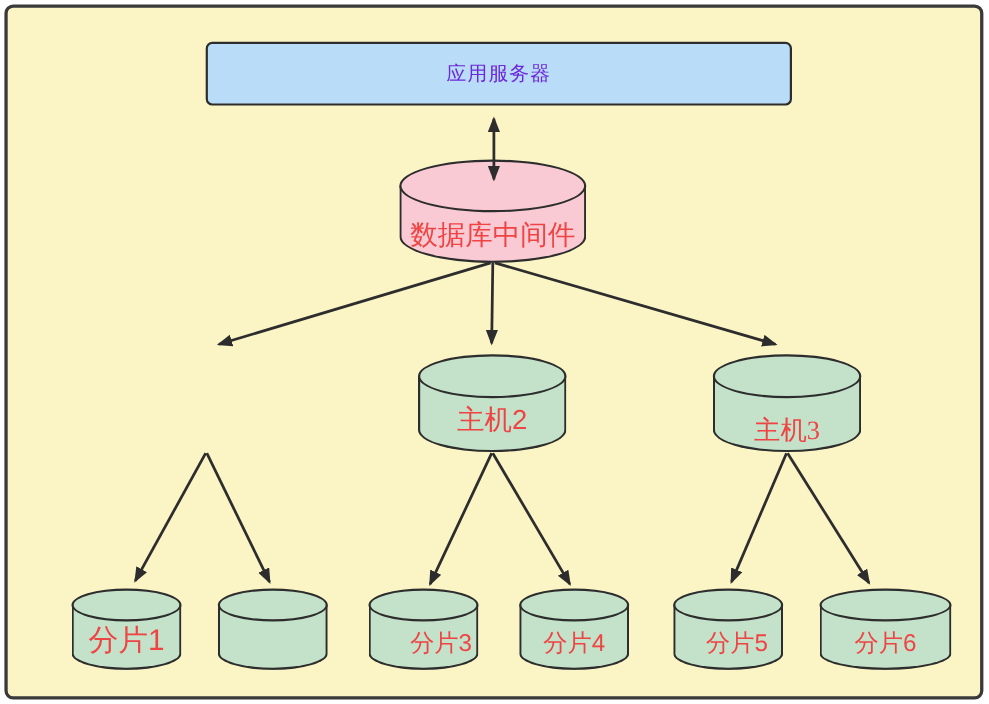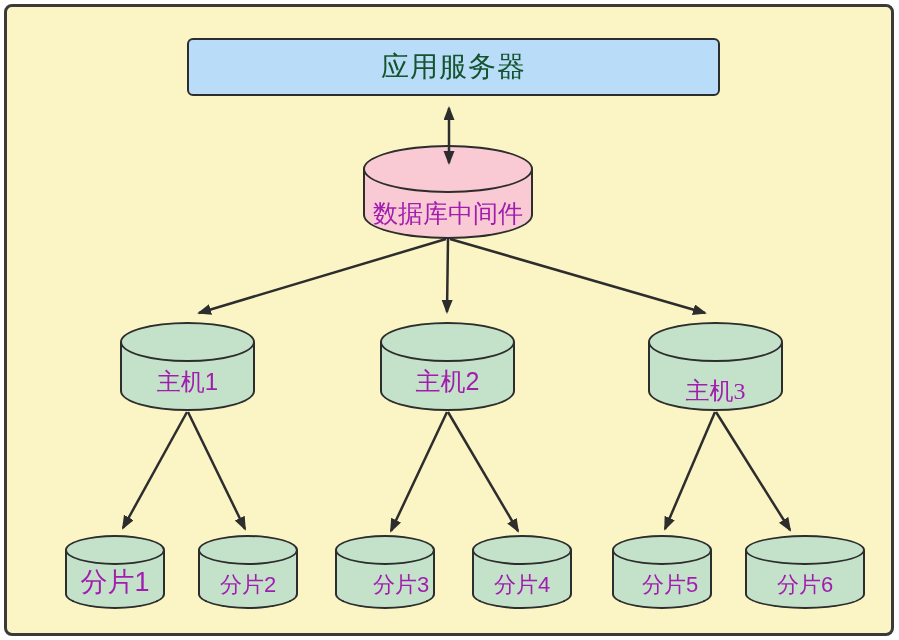--- a/index.html
+++ b/index.html
@@ -26,22 +26,22 @@
   .node-rect {
     position: absolute;
     border: 2.5px solid #2D2D2D;
     border-radius: 6px;
     box-sizing: border-box;
     display: flex;
     align-items: center;
     justify-content: center;
   }
   .node-label {
-    color: #14532d;
-    font-size: 28px;
+    color: #6d28d9;
+    font-size: 18px;
     letter-spacing: 1px;
     white-space: nowrap;
   }
   .cylinder {
     position: absolute;
   }
   .cyl-body {
     position: absolute;
     left: 0; right: 0;
     top: var(--ry);
@@ -59,21 +59,21 @@
     height: calc(var(--ry) * 2);
     background: var(--fill);
     border: 2.5px solid #2D2D2D;
     border-radius: 50%;
     box-sizing: border-box;
   }
   .cyl-label {
     position: absolute;
     left: 0; right: 0;
     text-align: center;
-    color: #a21caf;
+    color: #ef4444;
     white-space: nowrap;
   }
   .arrows {
     position: absolute;
     left: 0; top: 0;
     pointer-events: none;
   }
   .arrows line {
     stroke: #2D2D2D;
     stroke-width: 2.5;
@@ -88,25 +88,20 @@
   <div class="node-rect" style="left: 187px; top: 38px; width: 533px; height: 58px; background-color: rgb(185, 220, 249);">
     <span class="node-label">应用服务器</span>
   </div>
 
   <div class="cylinder" style="left: 363px; top: 145px; width: 170px; height: 94px; --ry: 24px; --fill: #F9CAD3;">
     <div class="cyl-body"></div>
     <div class="cyl-top"></div>
     <span class="cyl-label" style="bottom:9px; font-size:25px;">数据库中间件</span>
   </div>
 
-  <div class="cylinder" style="left: 120px; top: 322px; width: 135px; height: 89px; --ry: 20px; --fill: #C3E2C9;">
-    <div class="cyl-body"></div>
-    <div class="cyl-top"></div>
-    <span class="cyl-label" style="bottom:13px; font-size:24px;">主机1</span>
-  </div>
 
   <div class="cylinder" style="left: 380px; top: 322px; width: 135px; height: 89px; --ry: 20px; --fill: #C3E2C9;">
     <div class="cyl-body"></div>
     <div class="cyl-top"></div>
     <span class="cyl-label" style="bottom:13px; font-size:25px;">主机2</span>
   </div>
 
   <div class="cylinder" style="left: 648px; top: 322px; width: 135px; height: 89px; --ry: 20px; --fill: #C3E2C9;">
     <div class="cyl-body"></div>
     <div class="cyl-top"></div>
@@ -115,21 +110,20 @@
 
   <div class="cylinder" style="left: 65px; top: 535px; width: 100px; height: 74px; --ry: 15px; --fill: #C3E2C9;">
     <div class="cyl-body"></div>
     <div class="cyl-top"></div>
     <span class="cyl-label" style="bottom:9px; font-size:27px;">分片1</span>
   </div>
 
   <div class="cylinder" style="left: 198px; top: 535px; width: 100px; height: 74px; --ry: 15px; --fill: #C3E2C9;">
     <div class="cyl-body"></div>
     <div class="cyl-top"></div>
-    <span class="cyl-label" style="bottom:9px; font-size:22px;">分片2</span>
   </div>
 
   <div class="cylinder" style="left: 335px; top: 535px; width: 100px; height: 74px; --ry: 15px; --fill: #C3E2C9;">
     <div class="cyl-body"></div>
     <div class="cyl-top"></div>
     <span class="cyl-label" style="bottom:9px; font-size:22px;padding-left:32px;">分片3</span>
   </div>
 
   <div class="cylinder" style="left: 472px; top: 535px; width: 100px; height: 74px; --ry: 15px; --fill: #C3E2C9;">
     <div class="cyl-body"></div>

